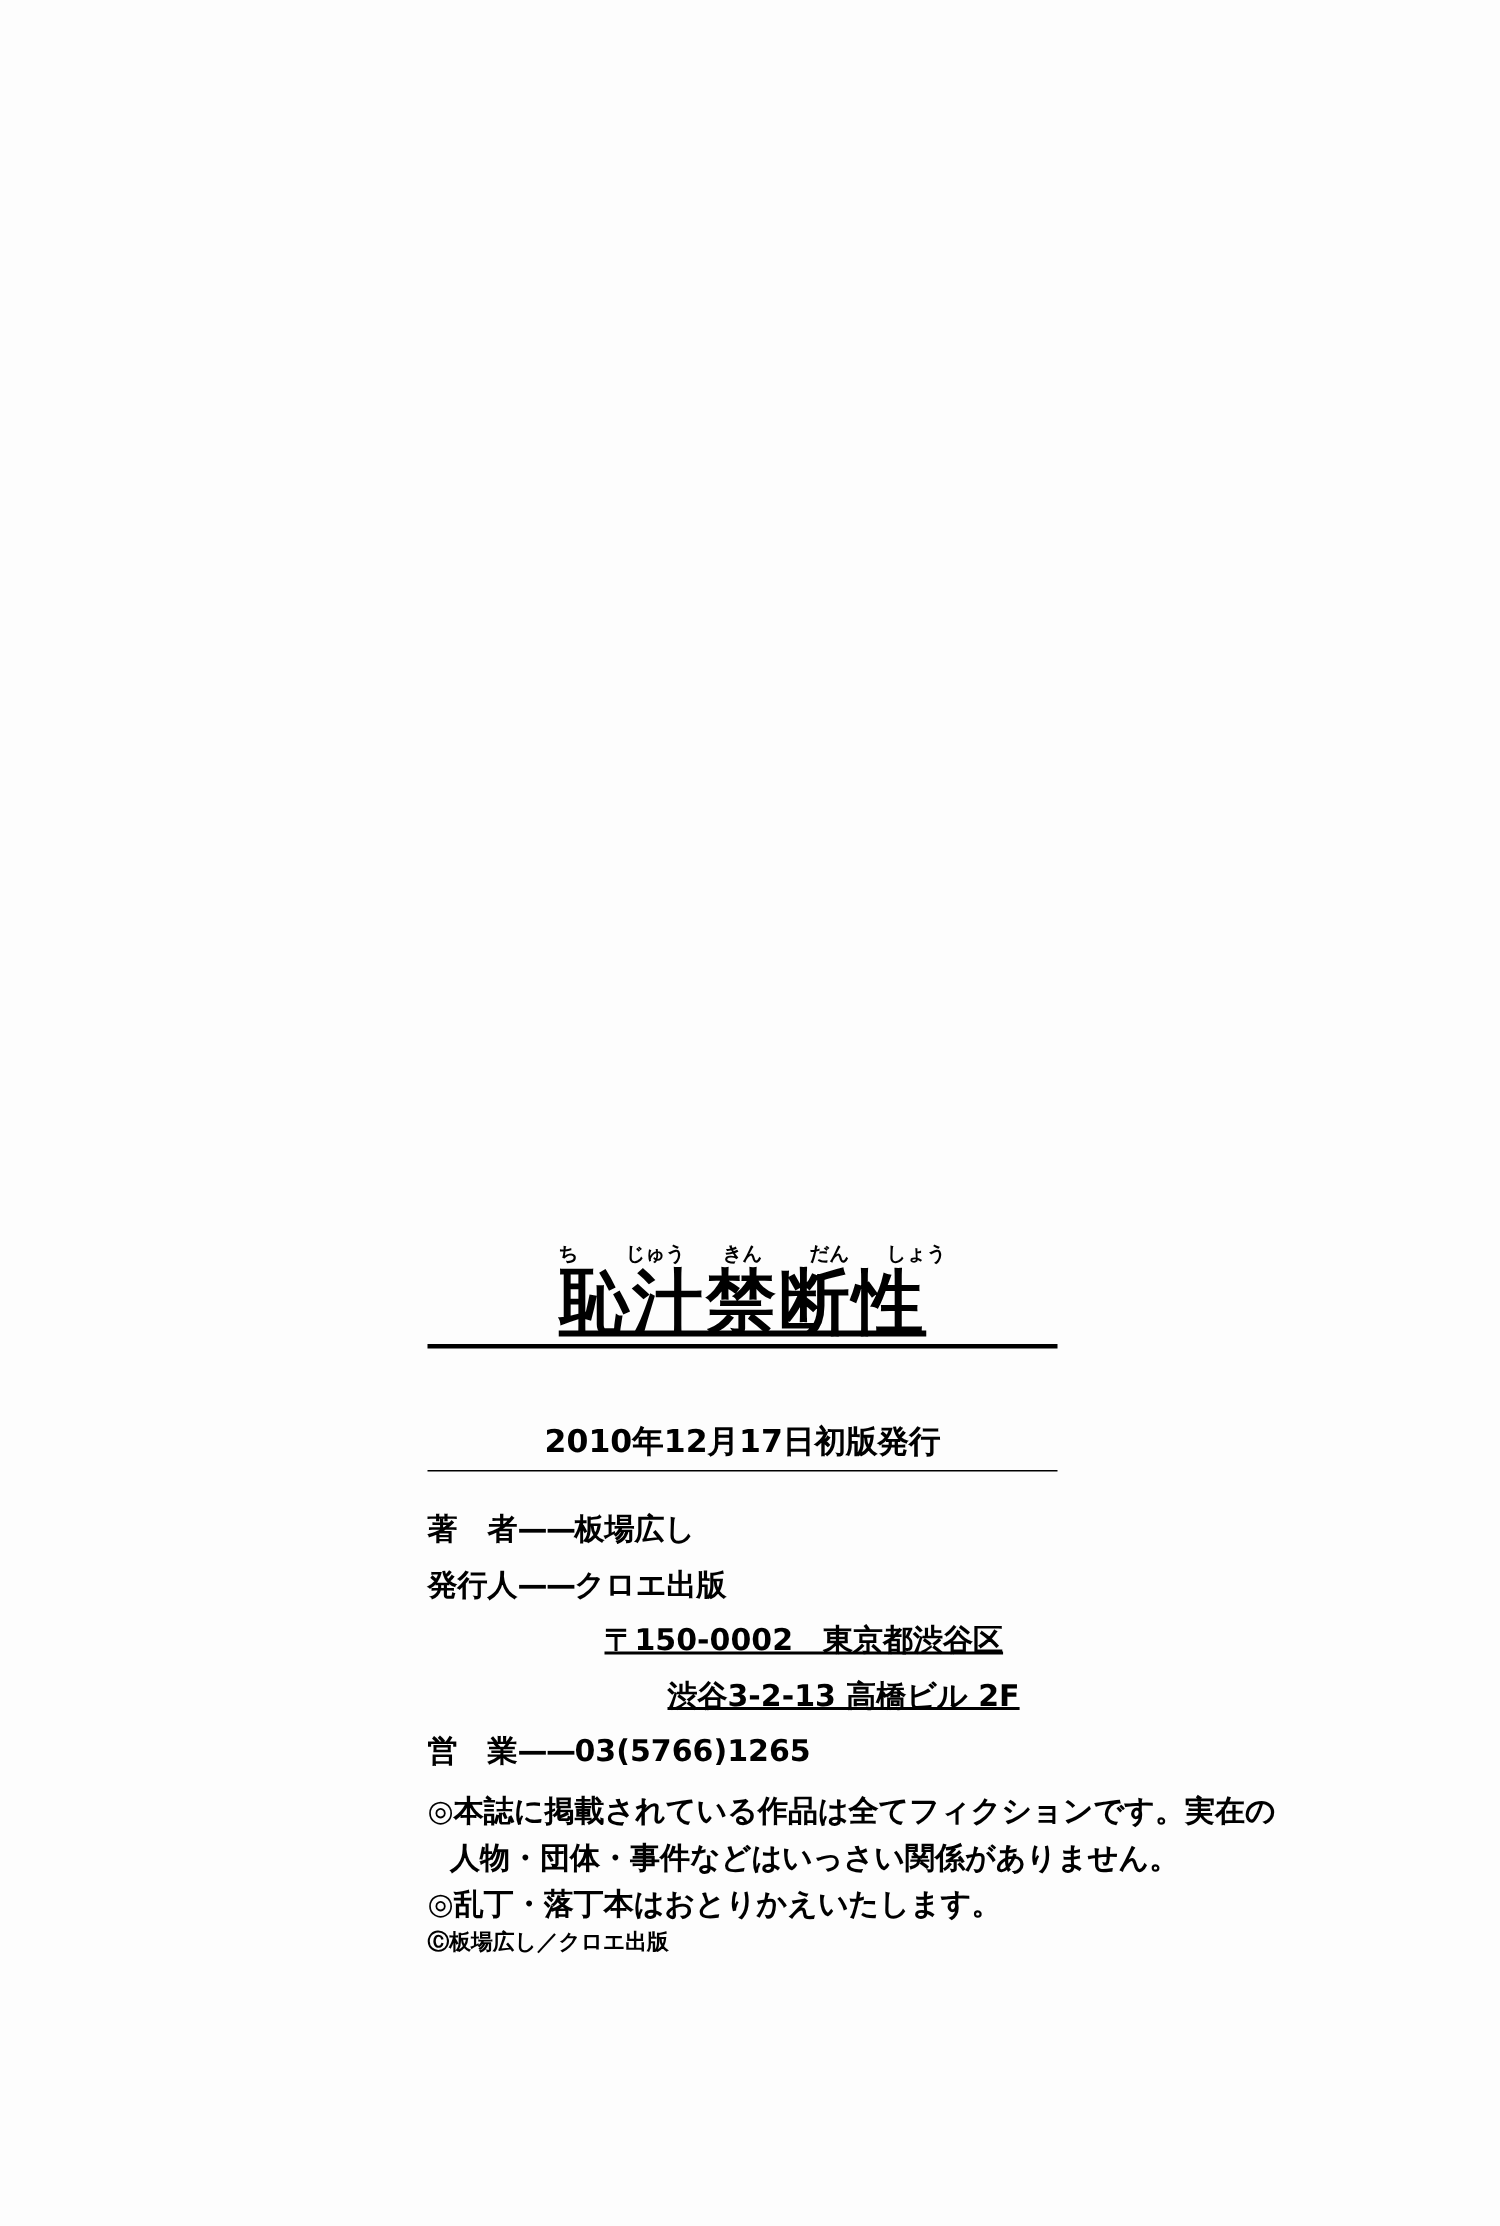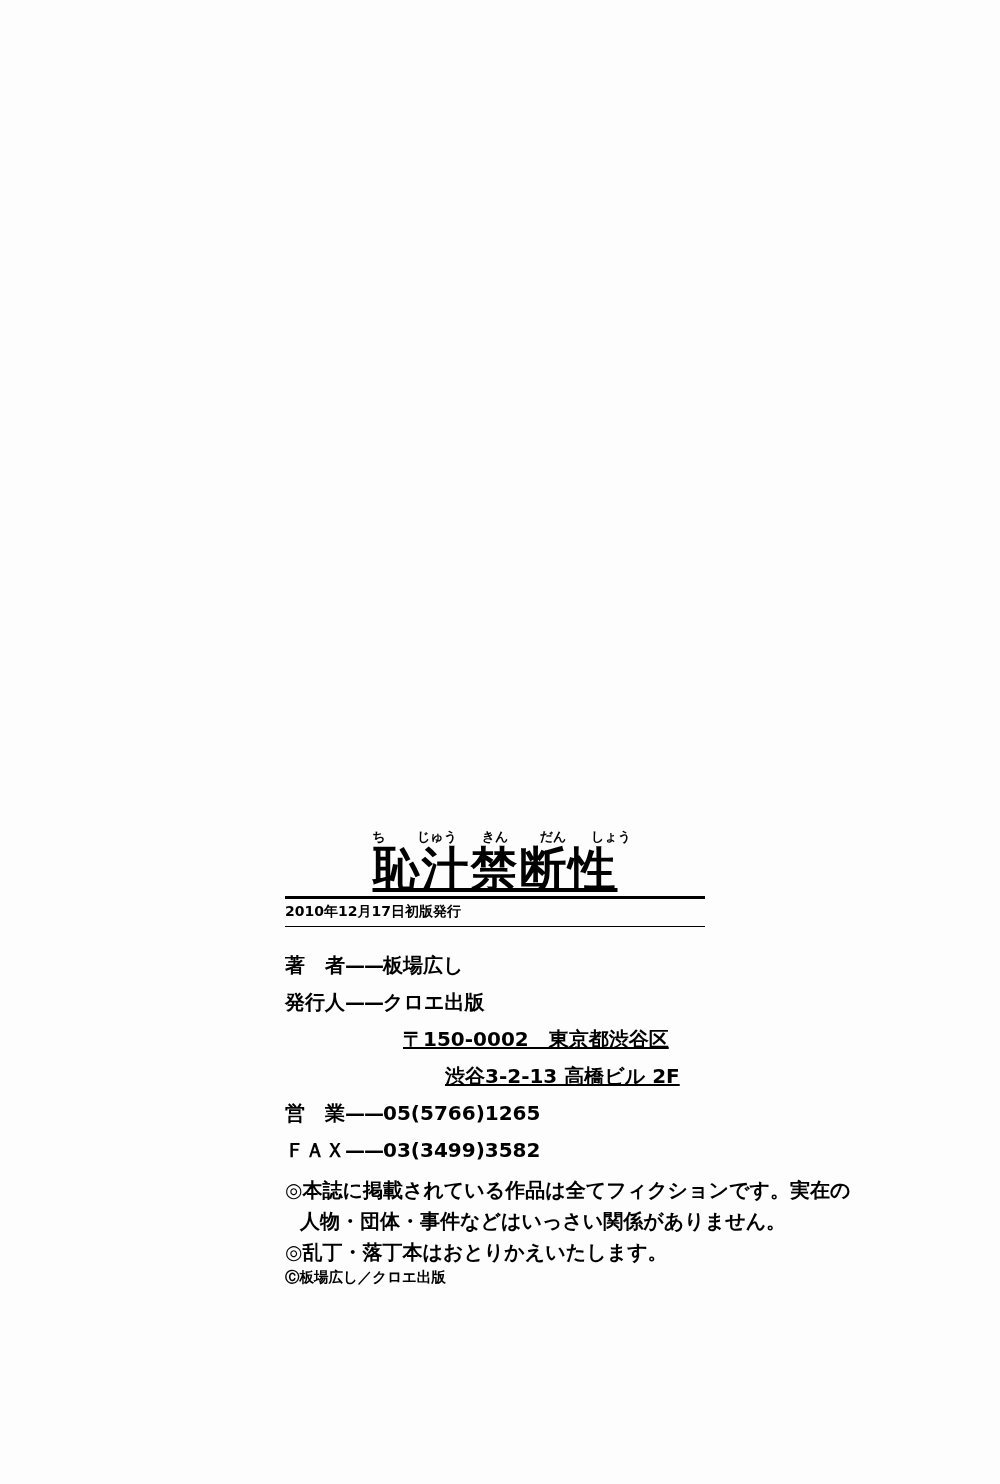--- a/index.html
+++ b/index.html
@@ -65,26 +65,28 @@
     border-top: 3px solid #000;
     margin: 3px 0 0 0;
   }
   .rule-thin {
     border: none;
     border-top: 1.5px solid #000;
     margin: 0 0 0 0;
   }
 
   .pubdate {
-    font-size: 14px;
+    text-align: center;
+    font-size: 21px;
     font-weight: 700;
     font-family: "DejaVu Sans", sans-serif;
     letter-spacing: 0px;
     padding: 4px 0 5px 0;
     white-space: nowrap;
+    margin-top: 44px;
   }
 
   .credits {
     margin-top: 20px;
     font-family: "DejaVu Sans", sans-serif;
     font-size: 20px;
     font-weight: 700;
     line-height: 1.85;
   }
   .credit-row {
@@ -153,24 +155,21 @@
         <span class="credit-label">著　者</span><span class="dash">——</span><span>板場広し</span>
       </span>
       <span class="credit-row">
         <span class="credit-label">発行人</span><span class="dash">——</span><span>クロエ出版</span>
       </span>
 
       <span class="addr-line">〒150-0002　東京都渋谷区</span>
       <span class="addr-line second">渋谷3-2-13 高橋ビル 2F</span>
 
       <span class="credit-row">
-        <span class="credit-label">営　業</span><span class="dash">——</span><span>05(5766)1265</span>
-      </span>
-      <span class="credit-row">
-        <span class="credit-label">ＦＡＸ</span><span class="dash">——</span><span>03(3499)3582</span>
+        <span class="credit-label">営　業</span><span class="dash">——</span><span>03(5766)1265</span>
       </span>
     </div>
 
     <div class="notes">
       <span class="note-line">◎本誌に掲載されている作品は全てフィクションです。実在の</span>
       <span class="note-line note-indent">人物・団体・事件などはいっさい関係がありません。</span>
       <span class="note-line">◎乱丁・落丁本はおとりかえいたします。</span>
     </div>
 
     <div class="copyright">Ⓒ板場広し／クロエ出版</div>

